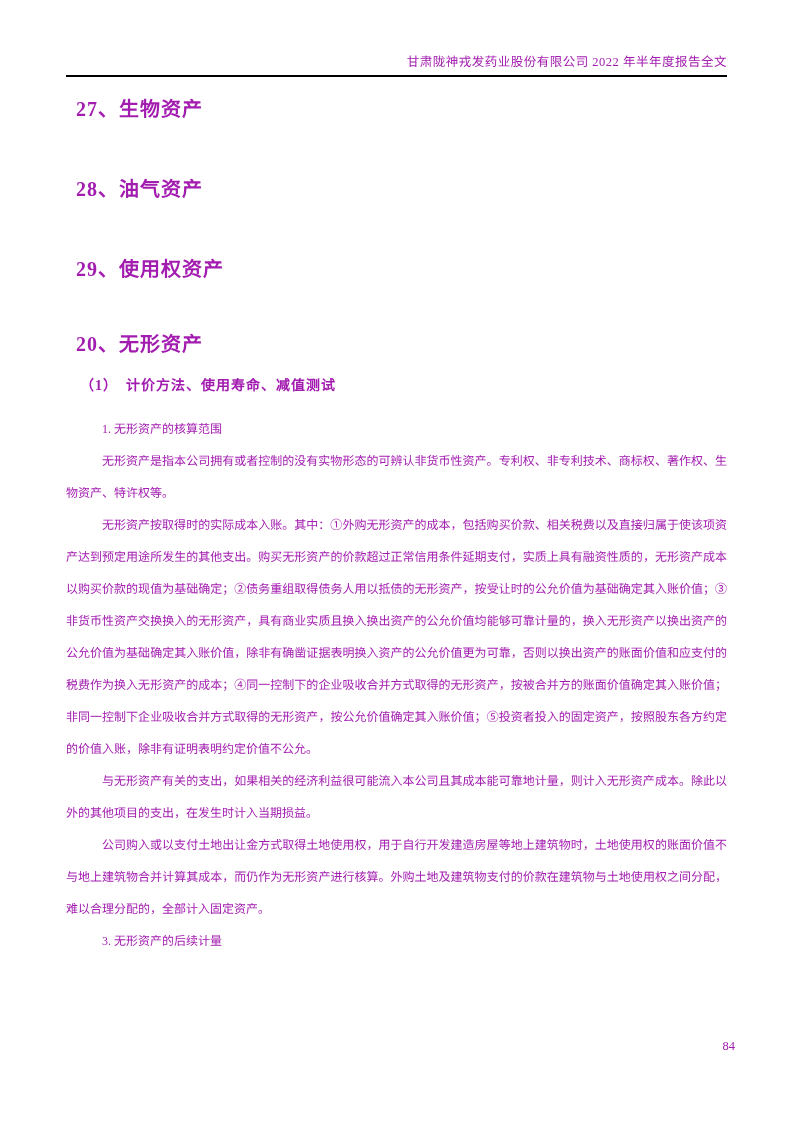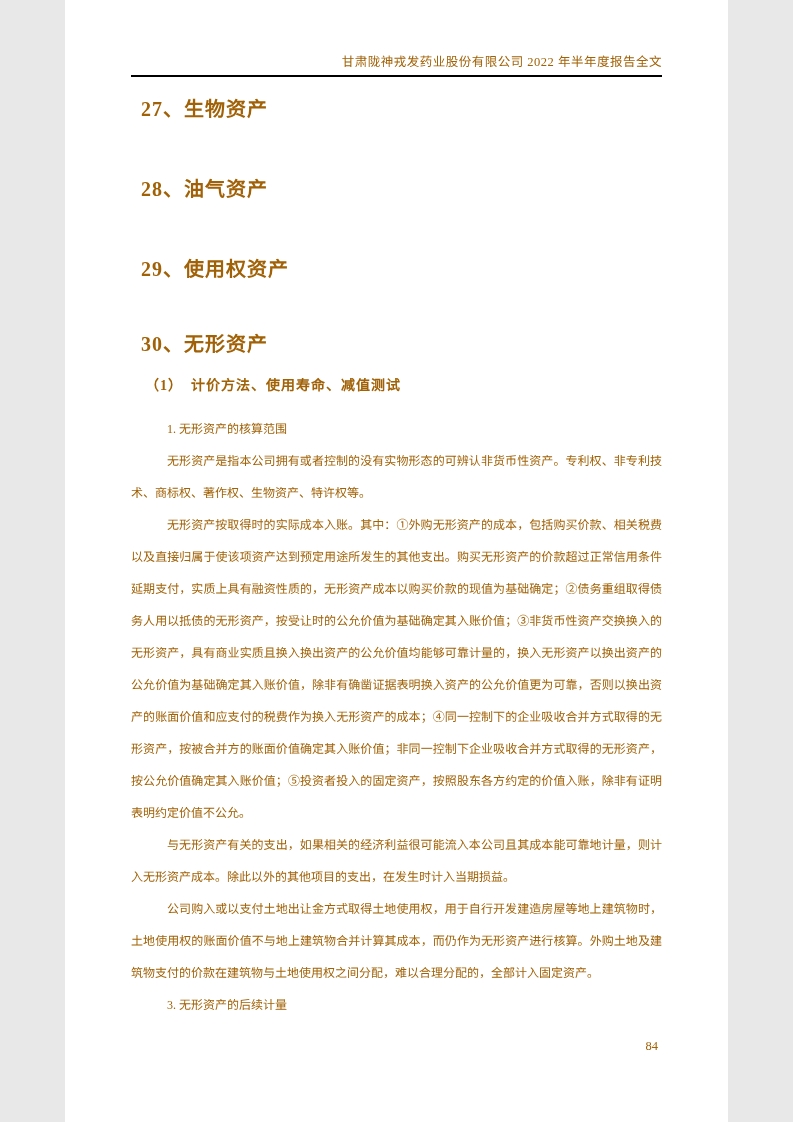--- a/index.html
+++ b/index.html
@@ -1,23 +1,23 @@
 <!DOCTYPE html>
 <html lang="zh-CN"><head>
 <meta charset="utf-8">
 <style>
   * { margin: 0; padding: 0; box-sizing: border-box; }
   html, body { background: #e8e8e8; }
   .page {
     position: relative;
-    width: 663px;
+    width: 793px;
     height: 1122px;
     margin: 0 auto;
     background: #ffffff;
-    color: #a16207;
+    color: #a21caf;
     font-family: "Liberation Serif", "DejaVu Serif", serif;
     overflow: hidden;
   }
   .content {
     padding: 0 66px;
   }
   .doc-header {
     padding-top: 54px;
     text-align: right;
     font-size: 12.5px;
@@ -53,42 +53,42 @@
   .body-line,
   .body-para {
     text-indent: 36px;
   }
   .body-para {
     text-align: justify;
   }
   .page-number {
     position: absolute;
     top: 1038px;
-    right: 70px;
+    right: 58px;
     font-size: 12.5px;
     line-height: 16px;
   }
 </style>
 </head>
 <body>
 
 <div class="page">
   <div class="content">
 
     <div class="doc-header">
       <span>甘肃陇神戎发药业股份有限公司 2022 年半年度报告全文</span>
     </div>
 
     <div class="h-num h27">27、生物资产</div>
 
     <div class="h-num h28">28、油气资产</div>
 
     <div class="h-num h29">29、使用权资产</div>
 
-    <div class="h-num h30">30、无形资产</div>
+    <div class="h-num h30">20、无形资产</div>
 
     <div class="h-sub">（1）　计价方法、使用寿命、减值测试</div>
 
     <div class="body-block">
       <div class="body-line">1. 无形资产的核算范围</div>
 
       <div class="body-para">无形资产是指本公司拥有或者控制的没有实物形态的可辨认非货币性资产。专利权、非专利技术、商标权、著作权、生物资产、特许权等。</div>
 
 
       <div class="body-para">无形资产按取得时的实际成本入账。其中：①外购无形资产的成本，包括购买价款、相关税费以及直接归属于使该项资产达到预定用途所发生的其他支出。购买无形资产的价款超过正常信用条件延期支付，实质上具有融资性质的，无形资产成本以购买价款的现值为基础确定；②债务重组取得债务人用以抵债的无形资产，按受让时的公允价值为基础确定其入账价值；③非货币性资产交换换入的无形资产，具有商业实质且换入换出资产的公允价值均能够可靠计量的，换入无形资产以换出资产的公允价值为基础确定其入账价值，除非有确凿证据表明换入资产的公允价值更为可靠，否则以换出资产的账面价值和应支付的税费作为换入无形资产的成本；④同一控制下的企业吸收合并方式取得的无形资产，按被合并方的账面价值确定其入账价值；非同一控制下企业吸收合并方式取得的无形资产，按公允价值确定其入账价值；⑤投资者投入的固定资产，按照股东各方约定的价值入账，除非有证明表明约定价值不公允。</div>

